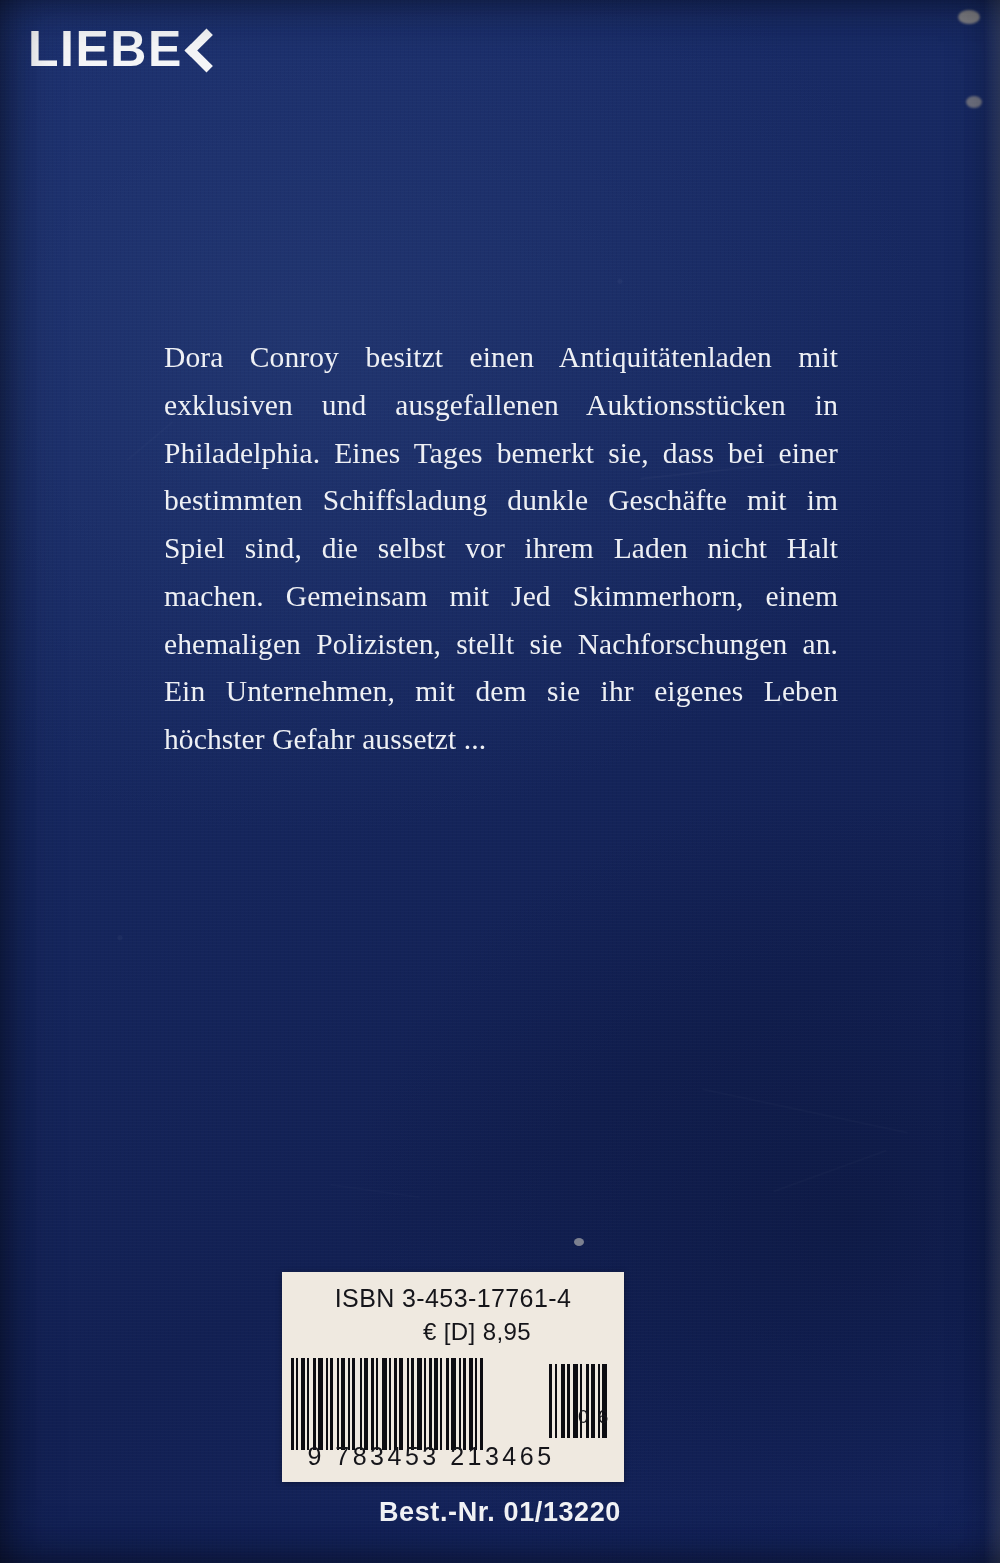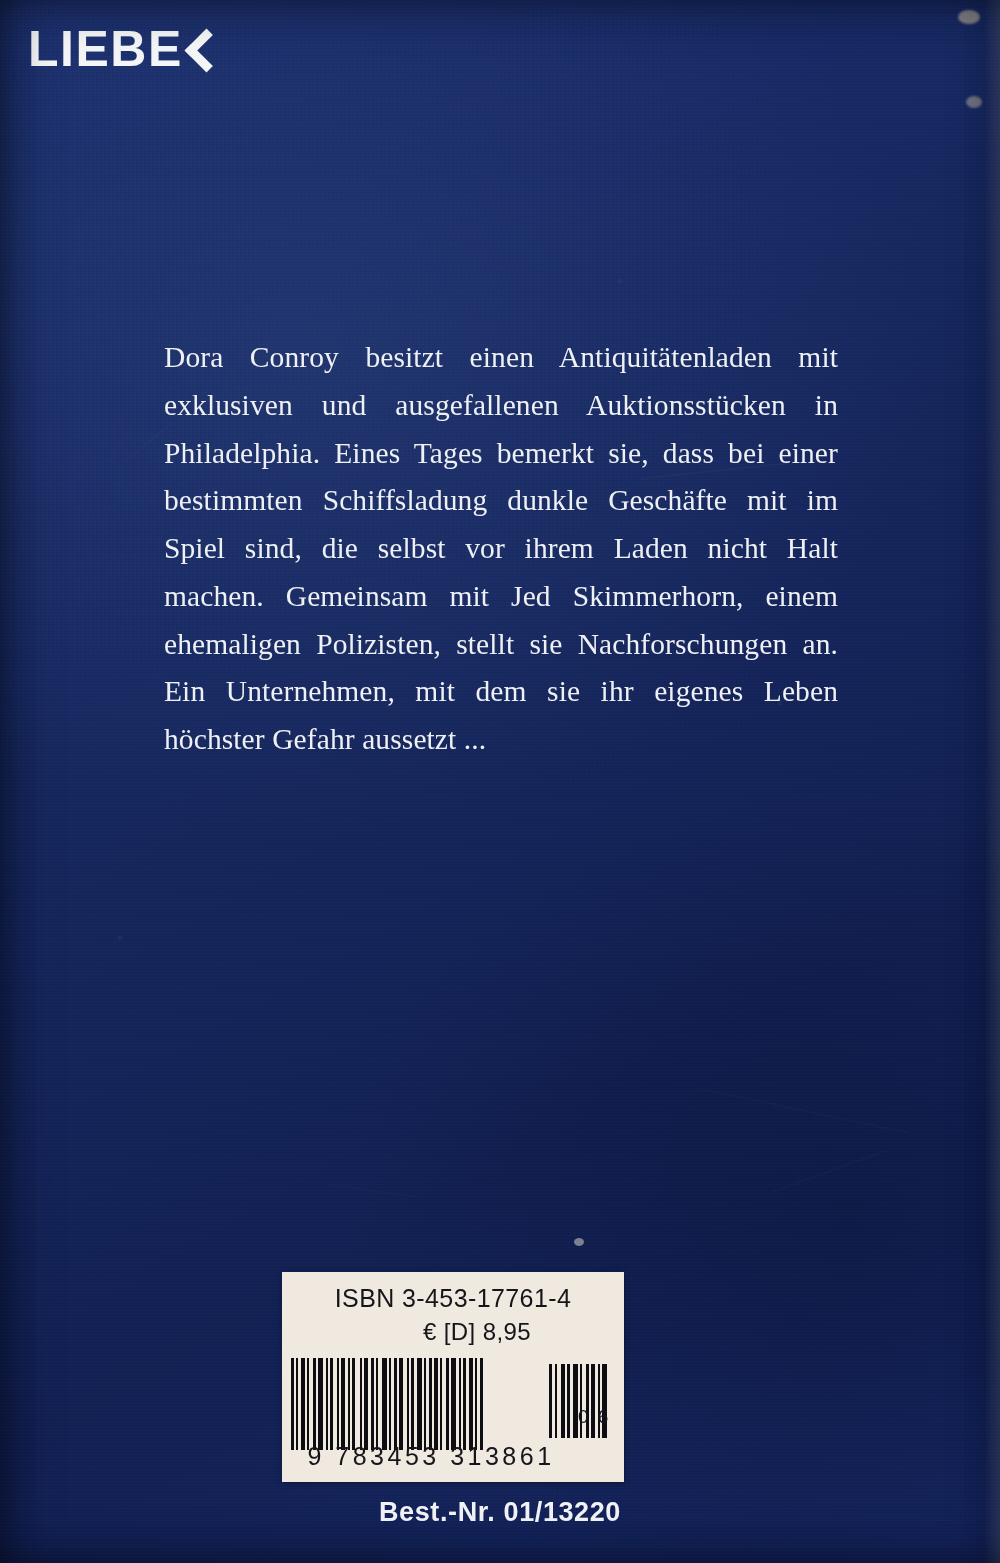--- a/index.html
+++ b/index.html
@@ -354,21 +354,21 @@
             <i class="sp" style="width:2px"></i>
           <i style="width:4px"></i>
             <i class="sp" style="width:3px"></i>
           <i style="width:2px"></i>
             <i class="sp" style="width:2px"></i>
           <i style="width:5px"></i>
         </div>
       </div>
     </div>
 
-    <div id="barcode-digits">9 783453 313861</div>
+    <div id="barcode-digits">9 783453 213465</div>
     <div id="addon-digits">0 6</div>
   </div>
 
   <div id="order-number">Best.-Nr. 01/13220</div>
 
   <div class="right-strip"></div>
   <div class="edge-shadow"></div>
 </div>
 
 </body></html>

